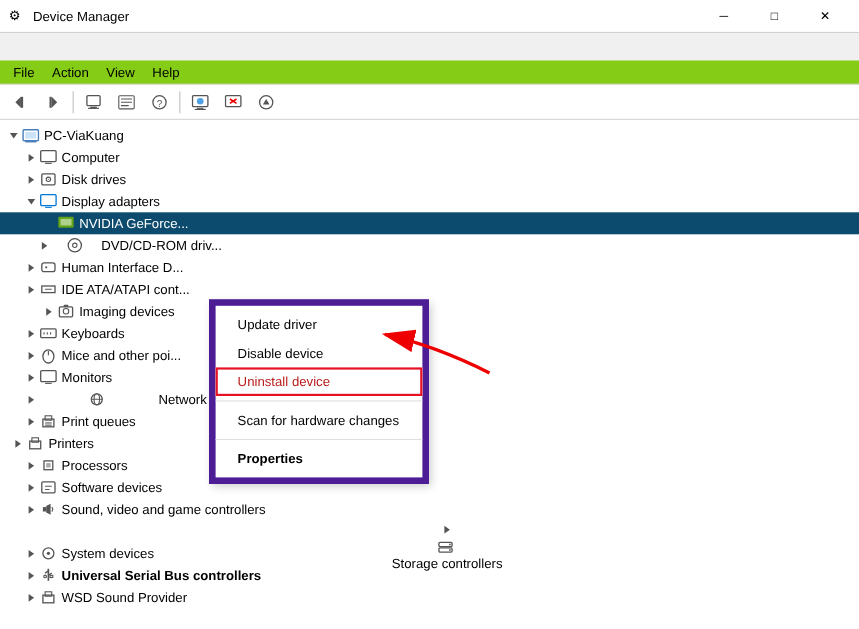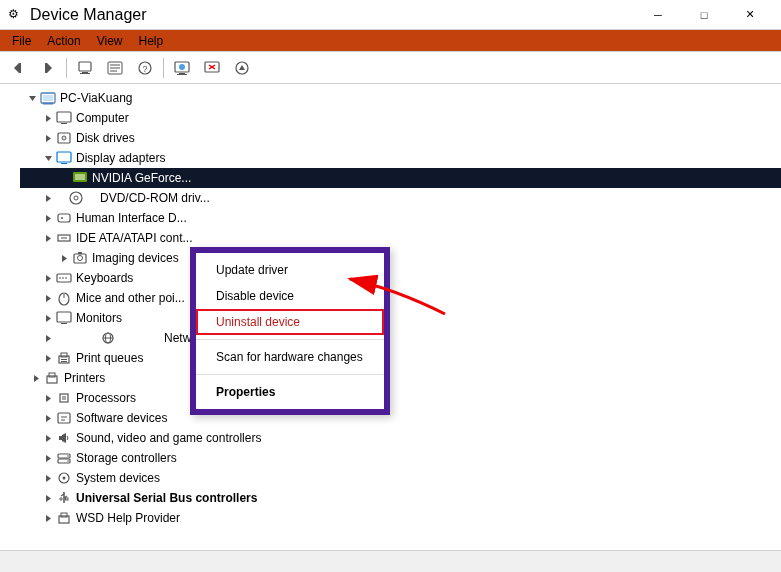--- a/index.html
+++ b/index.html
@@ -25,47 +25,48 @@
     .titlebar-left {
       display: flex;
       align-items: center;
       gap: 6px;
     }
     .titlebar-icon {
       width: 16px;
       height: 16px;
     }
     .titlebar-title {
-      font-size: 16px;
+      font-size: 12px;
       color: #000;
     }
     .titlebar-controls {
       display: flex;
       gap: 0;
     }
     .titlebar-btn {
       width: 46px;
       height: 30px;
       display: flex;
       align-items: center;
       justify-content: center;
       cursor: pointer;
       font-size: 11px;
       color: #000;
       background: transparent;
     }
 
     
     .menubar {
-      background: #c2410c;
+      background: #84cc16;
       height: 22px;
       display: flex;
       align-items: center;
       padding: 0 4px;
       border-bottom: 1px solid #d0d0d0;
+      margin-top: 25px;
     }
     .menu-item {
       padding: 2px 8px;
       cursor: pointer;
       font-size: 12px;
       color: #000;
     }
 
     
     .toolbar {
@@ -100,33 +101,32 @@
       height: calc(572px - 30px - 22px - 32px - 22px);
       background: #ffffff;
     }
 
     
     .tree {
       flex: 1;
       overflow-y: auto;
       padding: 4px 0;
       position: relative;
-      margin-left: 20px;
     }
     .tree-item {
       display: flex;
       align-items: center;
       height: 20px;
       padding-left: 4px;
       cursor: pointer;
       white-space: nowrap;
       font-size: 12px;
       color: #000;
     }
-    .tree-item.selected { background: #0f172a; color: #fff; }
+    .tree-item.selected { background: #0c4a6e; color: #fff; }
 
     .tree-item .expander {
       width: 16px;
       height: 16px;
       display: flex;
       align-items: center;
       justify-content: center;
       font-size: 9px;
       color: #555;
       flex-shrink: 0;
@@ -360,21 +360,21 @@
         <div class="tree-item selected" style="padding-left: 36px;">
           <span class="expander"></span>
           <span class="item-icon">
             <svg width="16" height="16" viewBox="0 0 16 16">
               <rect x="1" y="2" width="14" height="10" rx="1" fill="#76b900" opacity="0.8"></rect>
               <rect x="3" y="4" width="10" height="6" fill="#fff" opacity="0.5"></rect>
             </svg>
           </span>
           <span class="item-label">NVIDIA GeForce...</span>
         </div>
-        <div class="tree-item" style="padding-left: 20px; gap: 12px;">
+        <div class="tree-item" style="padding-left: 32px; gap: 12px;">
           <span class="expander">
             <svg width="9" height="9" viewBox="0 0 9 9">
               <polygon points="2,1 7,4.5 2,8" fill="#555"></polygon>
             </svg>
           </span>
           <span class="item-icon">
             <svg width="16" height="16" viewBox="0 0 16 16">
               <circle cx="8" cy="8" r="6" fill="none" stroke="#555" stroke-width="1.2"></circle>
               <circle cx="8" cy="8" r="2" fill="none" stroke="#555" stroke-width="1"></circle>
             </svg>
@@ -550,21 +550,21 @@
           </span>
           <span class="item-icon">
             <svg width="16" height="16" viewBox="0 0 16 16">
               <rect x="3" y="6" width="3" height="4" fill="#555"></rect>
               <polygon points="6,5 10,3 10,13 6,11" fill="#555"></polygon>
               <path d="M11,6 Q13,8 11,10" stroke="#555" stroke-width="1" fill="none"></path>
             </svg>
           </span>
           <span class="item-label">Sound, video and game controllers</span>
         </div>
-        <div class="tree-item" style="padding-left: 20px;">
+        <div class="tree-item" style="padding-left: 32px; flex-direction: column;">
           <span class="expander">
             <svg width="9" height="9" viewBox="0 0 9 9">
               <polygon points="2,1 7,4.5 2,8" fill="#555"></polygon>
             </svg>
           </span>
           <span class="item-icon">
             <svg width="16" height="16" viewBox="0 0 16 16">
               <rect x="2" y="4" width="12" height="4" rx="1" fill="none" stroke="#555" stroke-width="1.2"></rect>
               <rect x="2" y="9" width="12" height="4" rx="1" fill="none" stroke="#555" stroke-width="1.2"></rect>
               <circle cx="12" cy="6" r="0.8" fill="#555"></circle>
@@ -609,21 +609,21 @@
             <svg width="9" height="9" viewBox="0 0 9 9">
               <polygon points="2,1 7,4.5 2,8" fill="#555"></polygon>
             </svg>
           </span>
           <span class="item-icon">
             <svg width="16" height="16" viewBox="0 0 16 16">
               <rect x="3" y="6" width="10" height="7" fill="none" stroke="#555" stroke-width="1.2"></rect>
               <rect x="5" y="3" width="6" height="4" fill="none" stroke="#555" stroke-width="1"></rect>
             </svg>
           </span>
-          <span class="item-label">WSD Help Provider</span>
+          <span class="item-label">WSD Sound Provider</span>
         </div>
       </div>
 
     <div class="context-menu" id="context-menu">
     <div class="context-menu-item">Update driver</div>
         <div class="context-menu-item">Disable device</div>
         <div class="context-menu-item highlighted">Uninstall device</div>
         <div class="context-menu-separator"></div>
         <div class="context-menu-item">Scan for hardware changes</div>
         <div class="context-menu-separator"></div>

